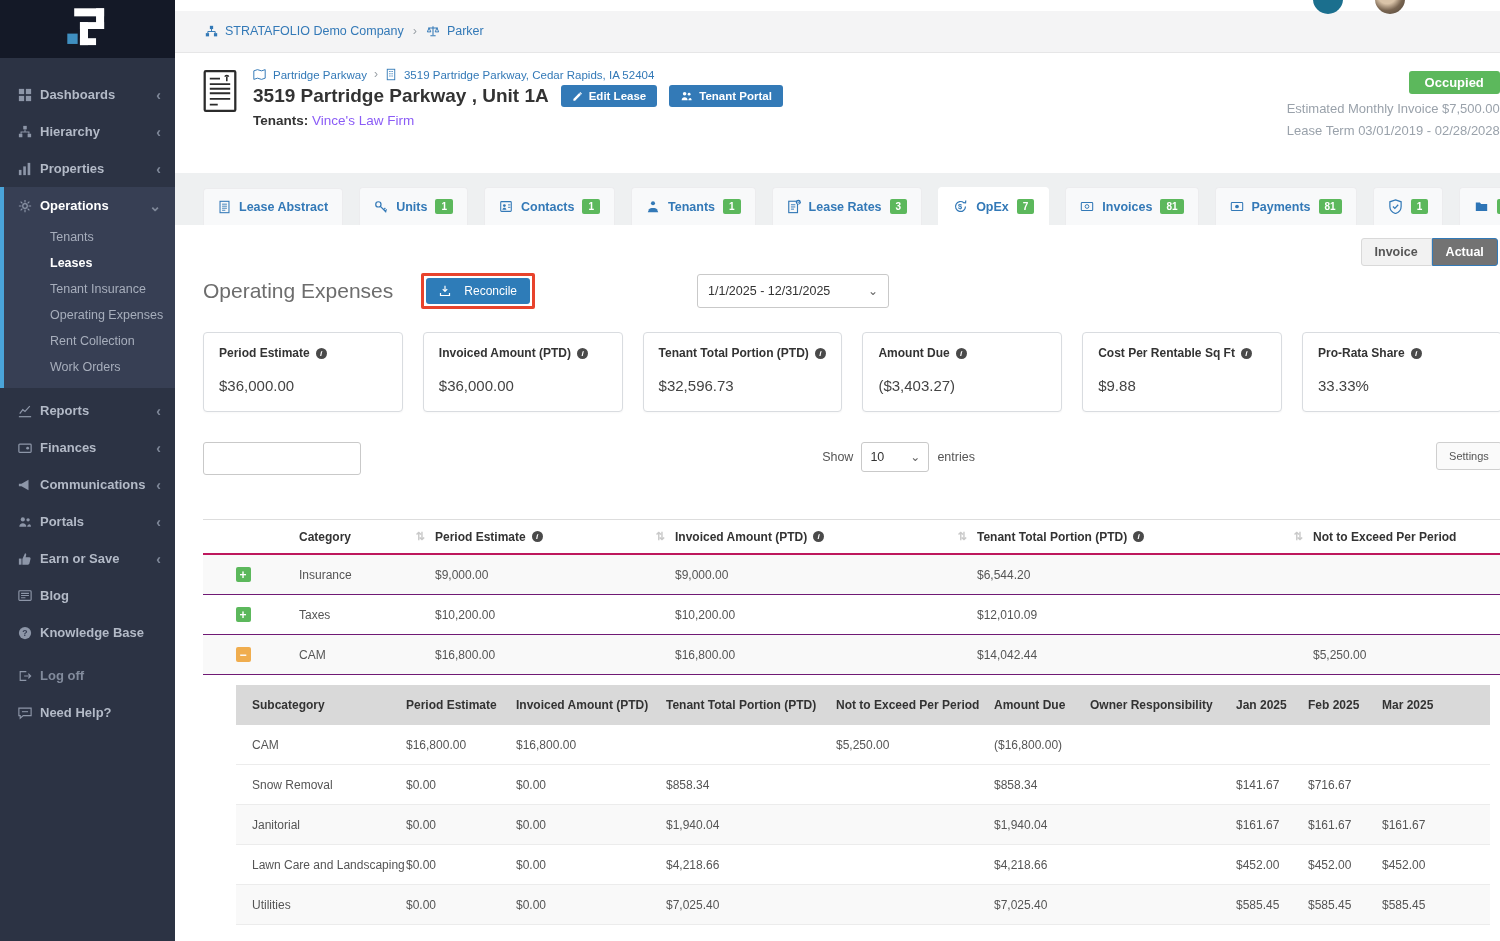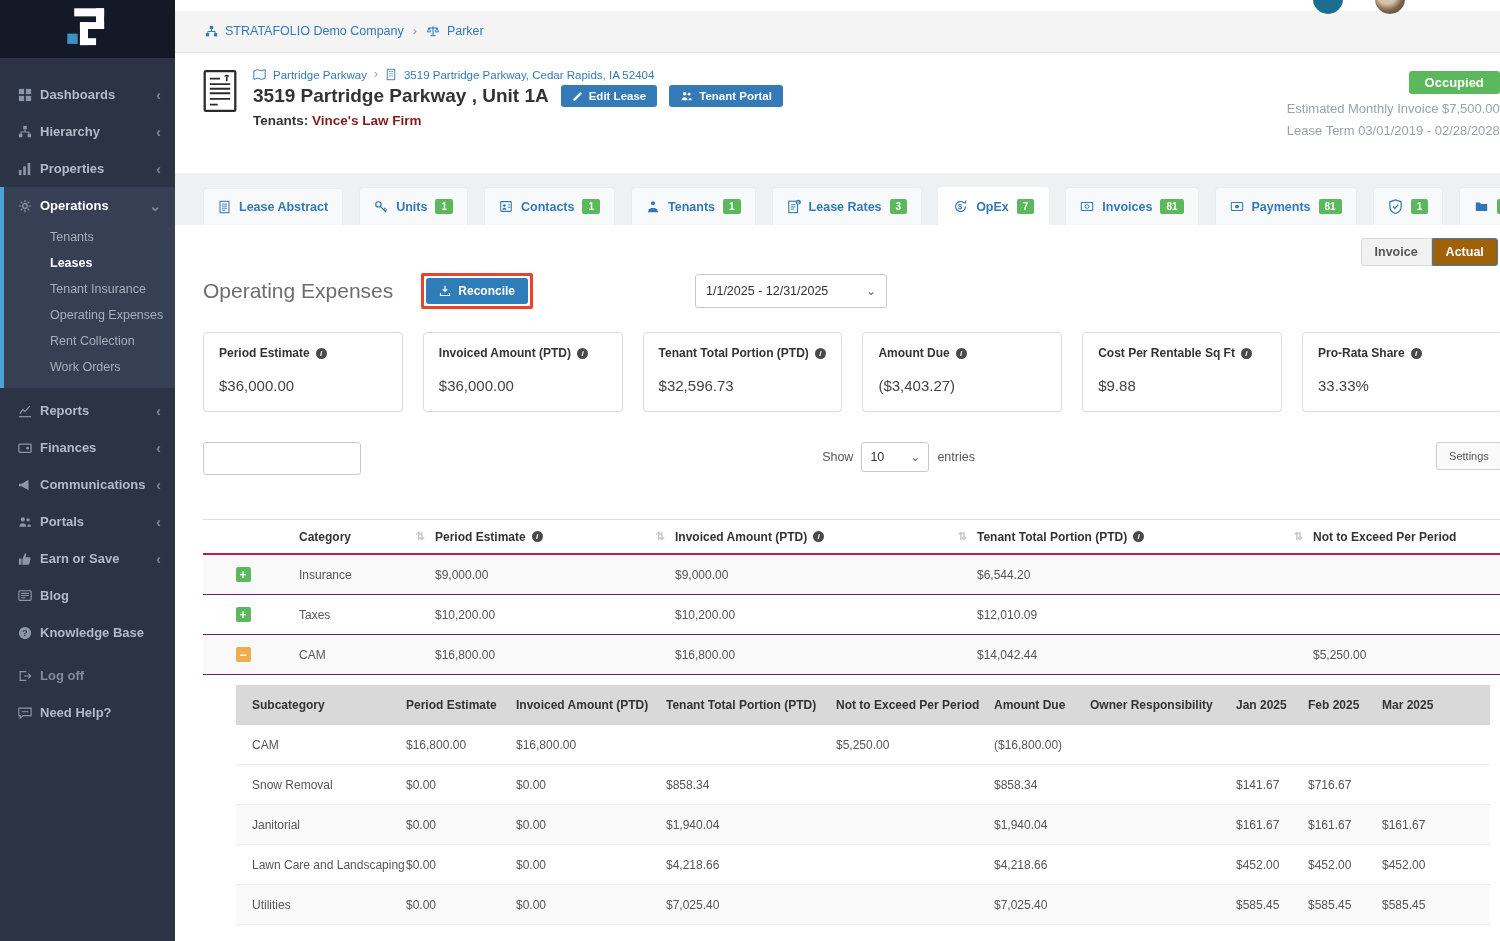--- a/index.html
+++ b/index.html
@@ -37,44 +37,44 @@
   
   .header{background:#fff;padding:14px 30px 0 28px;display:flex;min-height:120px}
   .doc-ic{margin-right:16px;margin-top:2px}
   .h-mid{display:flex;flex-direction:column;gap:4px}
   .h-crumbs{display:flex;align-items:flex-end;gap:7px;font-size:11.5px;color:#3379b7}
   .h-crumbs .crumb-sep{font-size:12px}
   .title-row{display:flex;align-items:center;gap:12px}
   .page-title{font-size:19px;font-weight:700;color:#333}
   .btn-blue{background:#337ab7;color:#fff;border:none;border-radius:3px;font-size:11.5px;font-weight:700;padding:5px 11px;display:inline-flex;align-items:center;gap:6px;cursor:pointer;font-family:inherit}
   .tenants-line{font-size:13.5px;color:#333;font-weight:700;margin-top:2px}
-  .tenants-line a{color:#7f1d1d;font-weight:700;text-decoration:none;cursor:pointer}
+  .tenants-line a{color:#8b5cf6;font-weight:400;text-decoration:none;cursor:pointer}
   .h-right{margin-left:auto;text-align:right;display:flex;flex-direction:column;align-items:flex-end;gap:7px;padding-top:4px}
   .badge-occupied{background:#5cb85c;color:#fff;font-weight:700;font-size:13px;padding:4px 16px;border-radius:3px}
   .h-gray{color:#9aa2ab;font-weight:400;font-size:13px}
 
   
   .tabband{background:#eef0f1;padding:14px 0 0 28px}
   .tabs{display:flex;gap:16px;align-items:flex-end}
   .tab{background:#f8f9fa;border:1px solid #ececee;border-bottom:none;border-radius:4px 4px 0 0;color:#3379b7;font-size:12.5px;font-weight:700;padding:11px 14px;display:flex;align-items:center;gap:8px;cursor:pointer;white-space:nowrap}
   .tab.active{background:#fff;border-color:#fff}
   .tab .ticon{display:inline-flex;color:#3379b7}
   .badge{background:#5cb85c;color:#fff;font-size:10px;font-weight:700;border-radius:2px;padding:2px 6px;min-width:16px;text-align:center}
 
   
   .content{background:#fff;flex:1;position:relative;padding:13px 15px 0 28px}
   .toggle{position:absolute;top:13px;right:32px;display:flex}
   .tg{font-size:12.5px;font-weight:700;padding:6px 13px;border:1px solid #d9d9d9;cursor:pointer}
   .tg.invoice{background:#f2f2f2;color:#555;border-radius:3px 0 0 3px}
-  .tg.actual{background:#a16207;color:#fff;border-color:#337ab7;border-radius:0 3px 3px 0}
+  .tg.actual{background:#737373;color:#fff;border-color:#337ab7;border-radius:0 3px 3px 0}
 
   .heading-row{display:flex;align-items:center;margin-top:33px;height:40px}
   .opex-title{font-size:21px;font-weight:400;color:#6d6d6d}
   .highlight-box{border:3px solid #e8432c;padding:2px;margin-left:28px;border-radius:2px}
-  .btn-reconcile{background:#2e7cb8;color:#fff;border:none;border-radius:3px;font-size:12px;font-weight:700;padding:6px 13px;display:inline-flex;align-items:center;gap:7px;cursor:pointer;font-family:inherit}
+  .btn-reconcile{background:#2e7cb8;color:#fff;border:none;border-radius:3px;font-size:12px;font-weight:400;padding:6px 13px;display:inline-flex;align-items:center;gap:13px;cursor:pointer;font-family:inherit}
   .date-select{margin-left:162px;width:192px;height:34px;border:1px solid #c9c9c9;border-radius:3px;background:#fff;display:flex;align-items:center;justify-content:space-between;padding:0 10px;font-size:12.5px;color:#333;cursor:pointer}
   .sel-chev{color:#666;font-size:12px}
   .sel-chev::before{content:"⌄"}
 
   .cards{display:flex;gap:20px;margin-top:21px;padding-right:13px}
   .card{flex:1;border:1px solid #d9dce0;border-radius:4px;background:#fff;height:80px;padding:13px 15px;box-shadow:0 1px 2px rgba(0,0,0,.03)}
   .card-top{display:flex;align-items:center;gap:6px;font-size:12px;font-weight:700;color:#333}
   .info{display:inline-block;width:11px;height:11px;border-radius:50%;background:#4a4a4a;color:#fff;font-size:8px;line-height:11px;text-align:center;font-style:italic;font-weight:700;flex-shrink:0}
   .info::before{content:"i"}
   .card-val{margin-top:17px;font-size:15px;color:#444}

